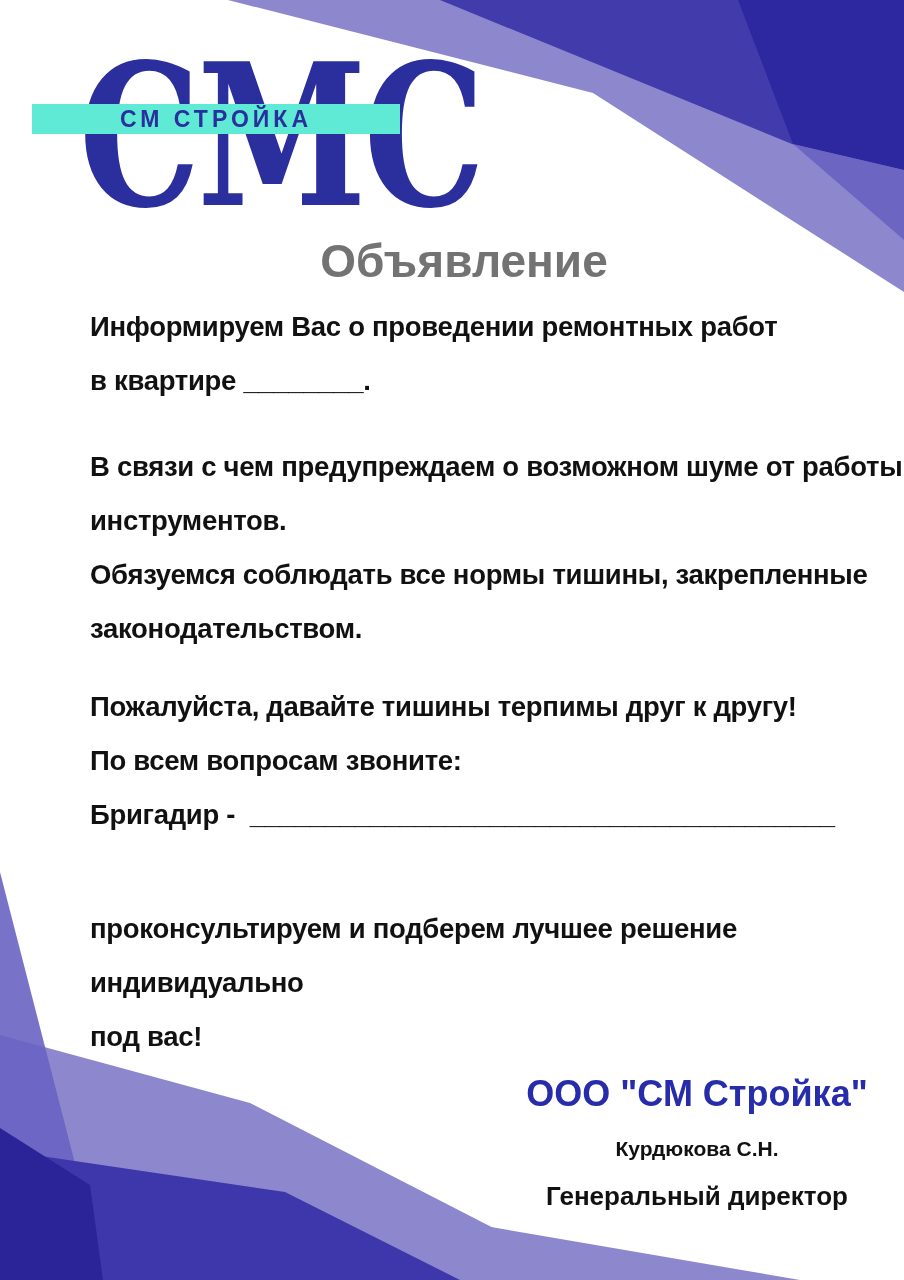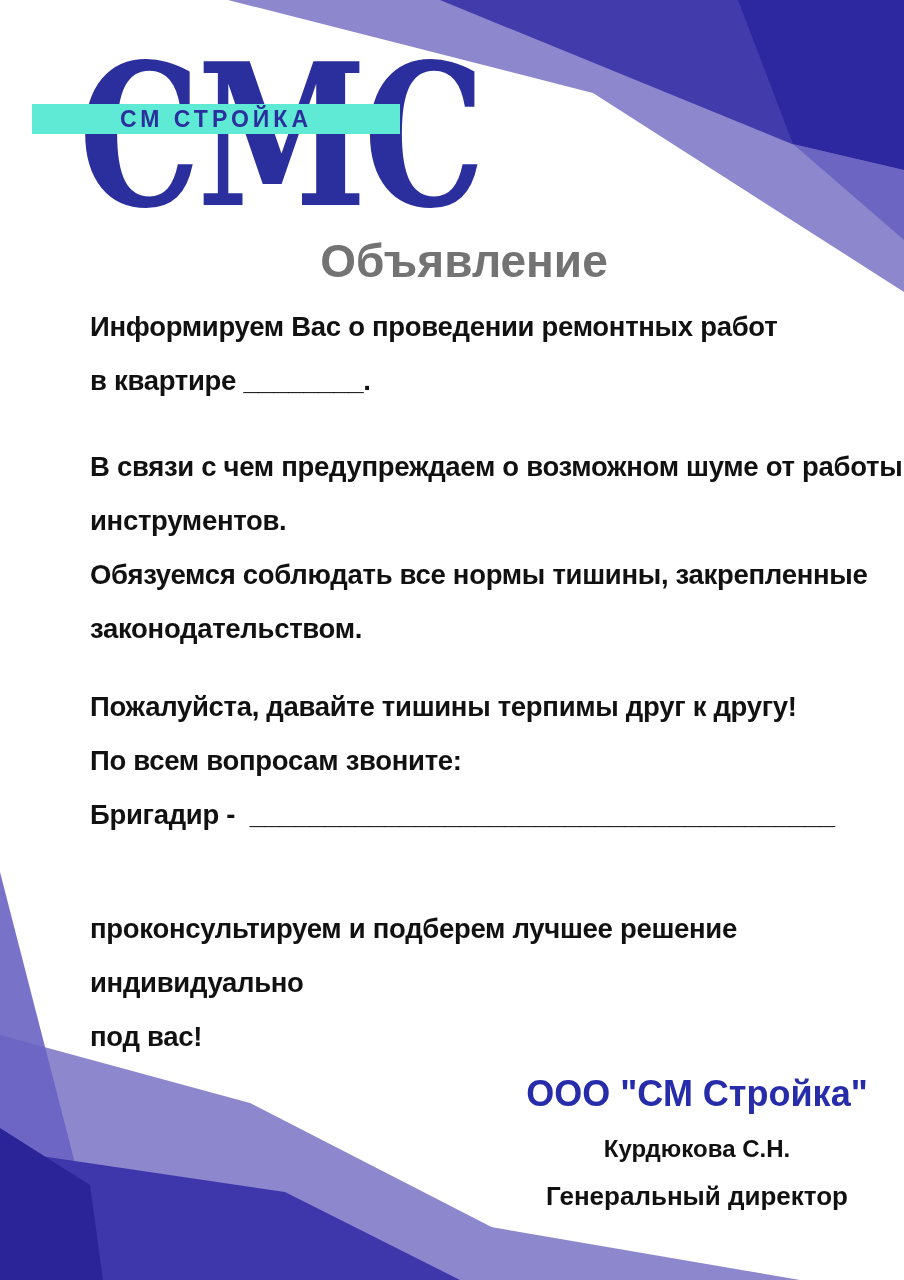--- a/index.html
+++ b/index.html
@@ -42,21 +42,21 @@
     letter-spacing:-0.3px;white-space:pre-wrap;
   }
   .p1{top:300px;}
   .p2{top:440px;}
   .p3{top:680px;}
   .p4{top:902px;}
 
   
   .signature{position:absolute;left:500px;top:1072px;width:370px;text-align:center;}
   .sig-company{font-size:36px;font-weight:700;color:#272cab;line-height:44px;white-space:nowrap;}
-  .sig-name{font-size:24px;font-weight:700;color:#111111;margin-top:14px;line-height:38px;}
+  .sig-name{font-size:21px;font-weight:700;color:#111111;margin-top:14px;line-height:38px;}
   .sig-role{font-size:26px;font-weight:700;color:#111111;margin-top:10px;line-height:36px;}
 </style>
 </head>
 <body>
 
 <svg class="bg" viewBox="0 0 904 1280" aria-hidden="true">
   <g>
     <polygon points="228,0 593,93 904,292 904,0" fill="#8d87ce"></polygon>
     <polygon points="440,0 904,0 904,170 792,144" fill="#423bac"></polygon>
     <polygon points="738,0 904,0 904,170 793,144" fill="#2d27a0"></polygon>

